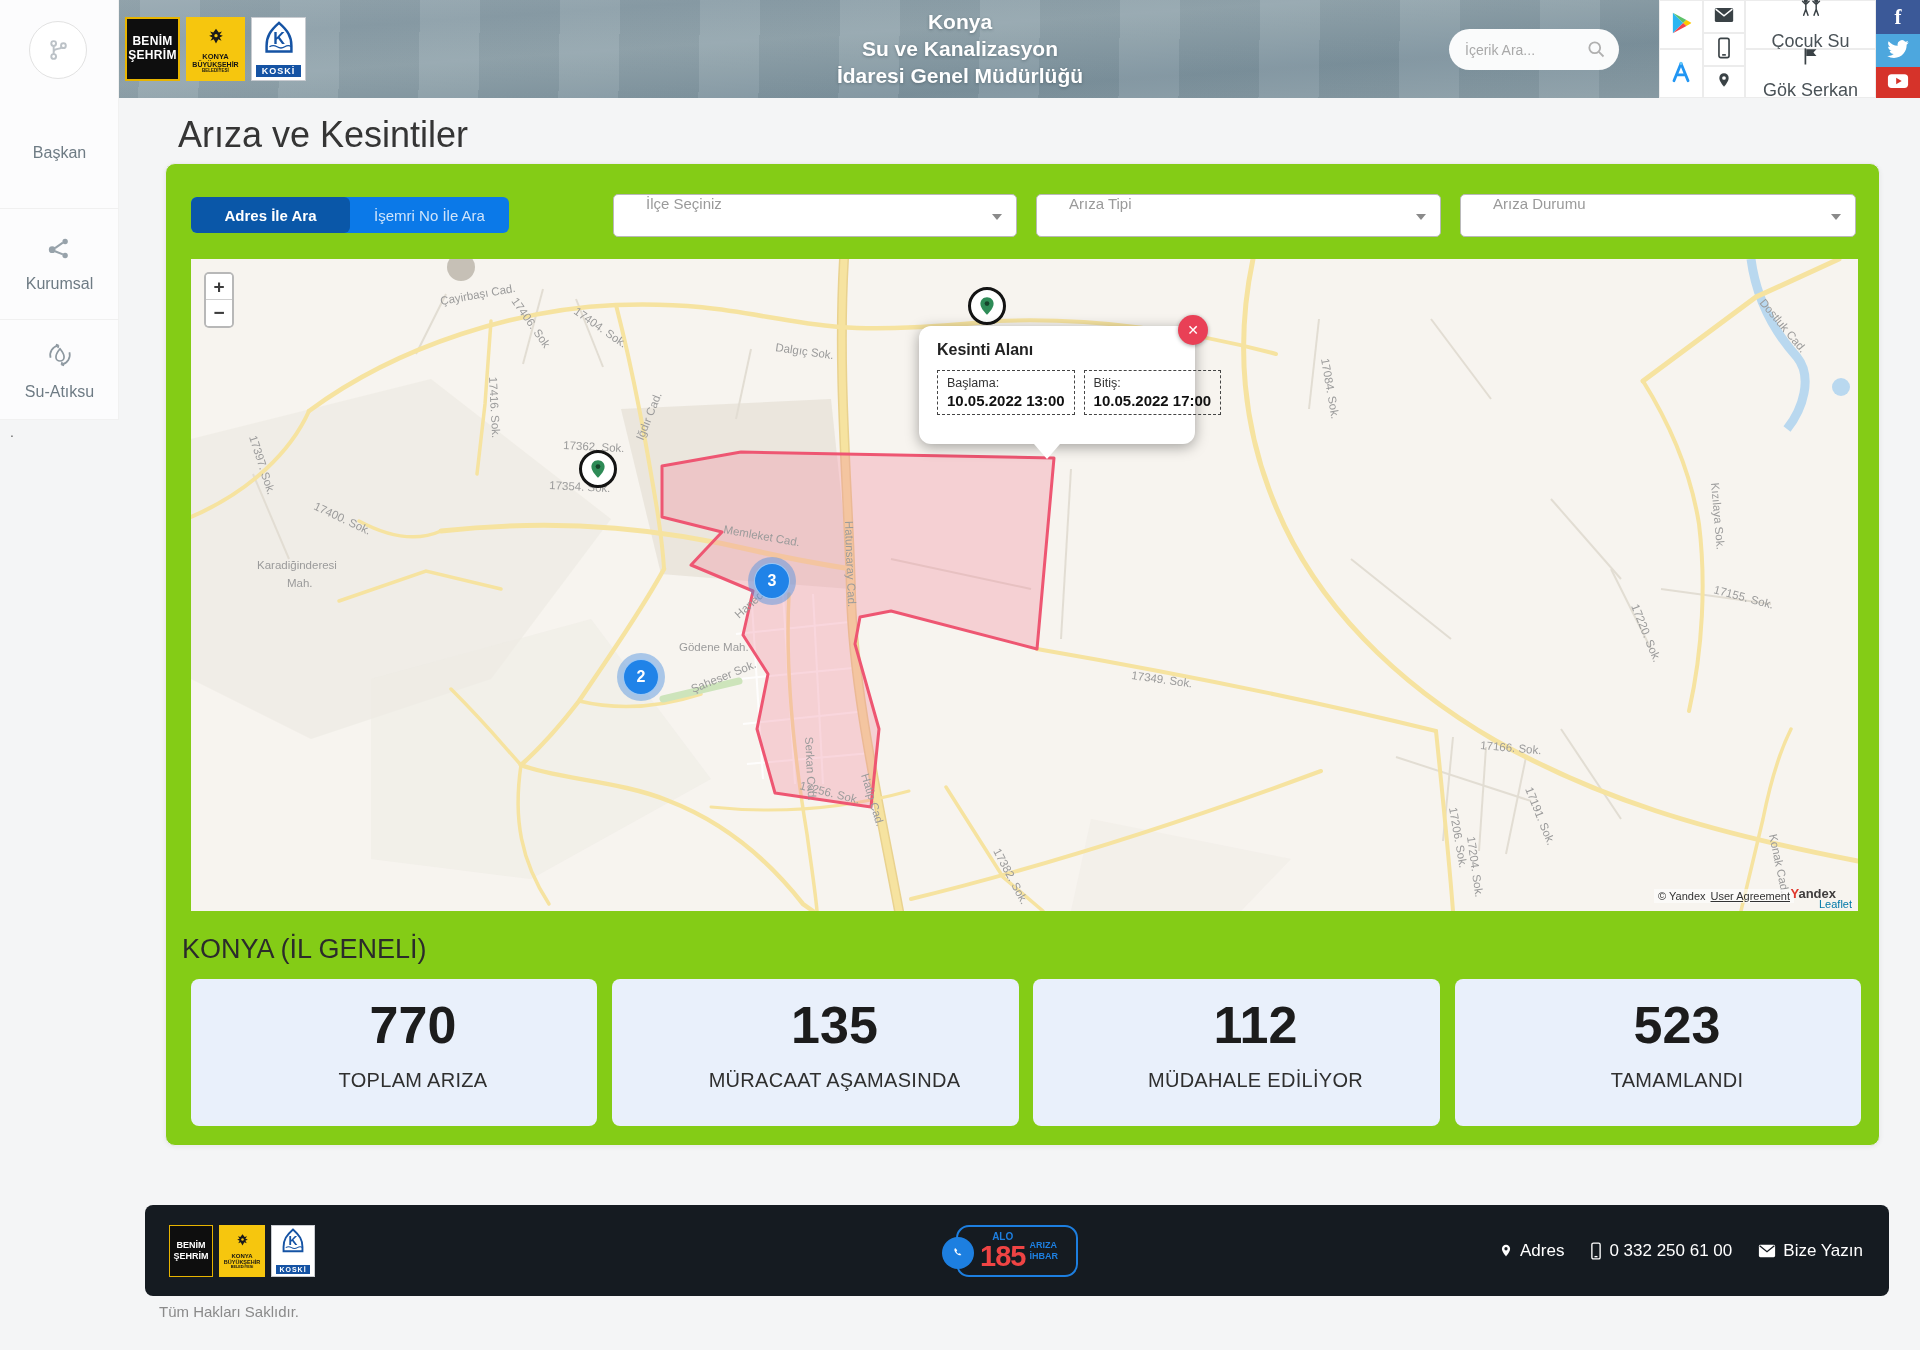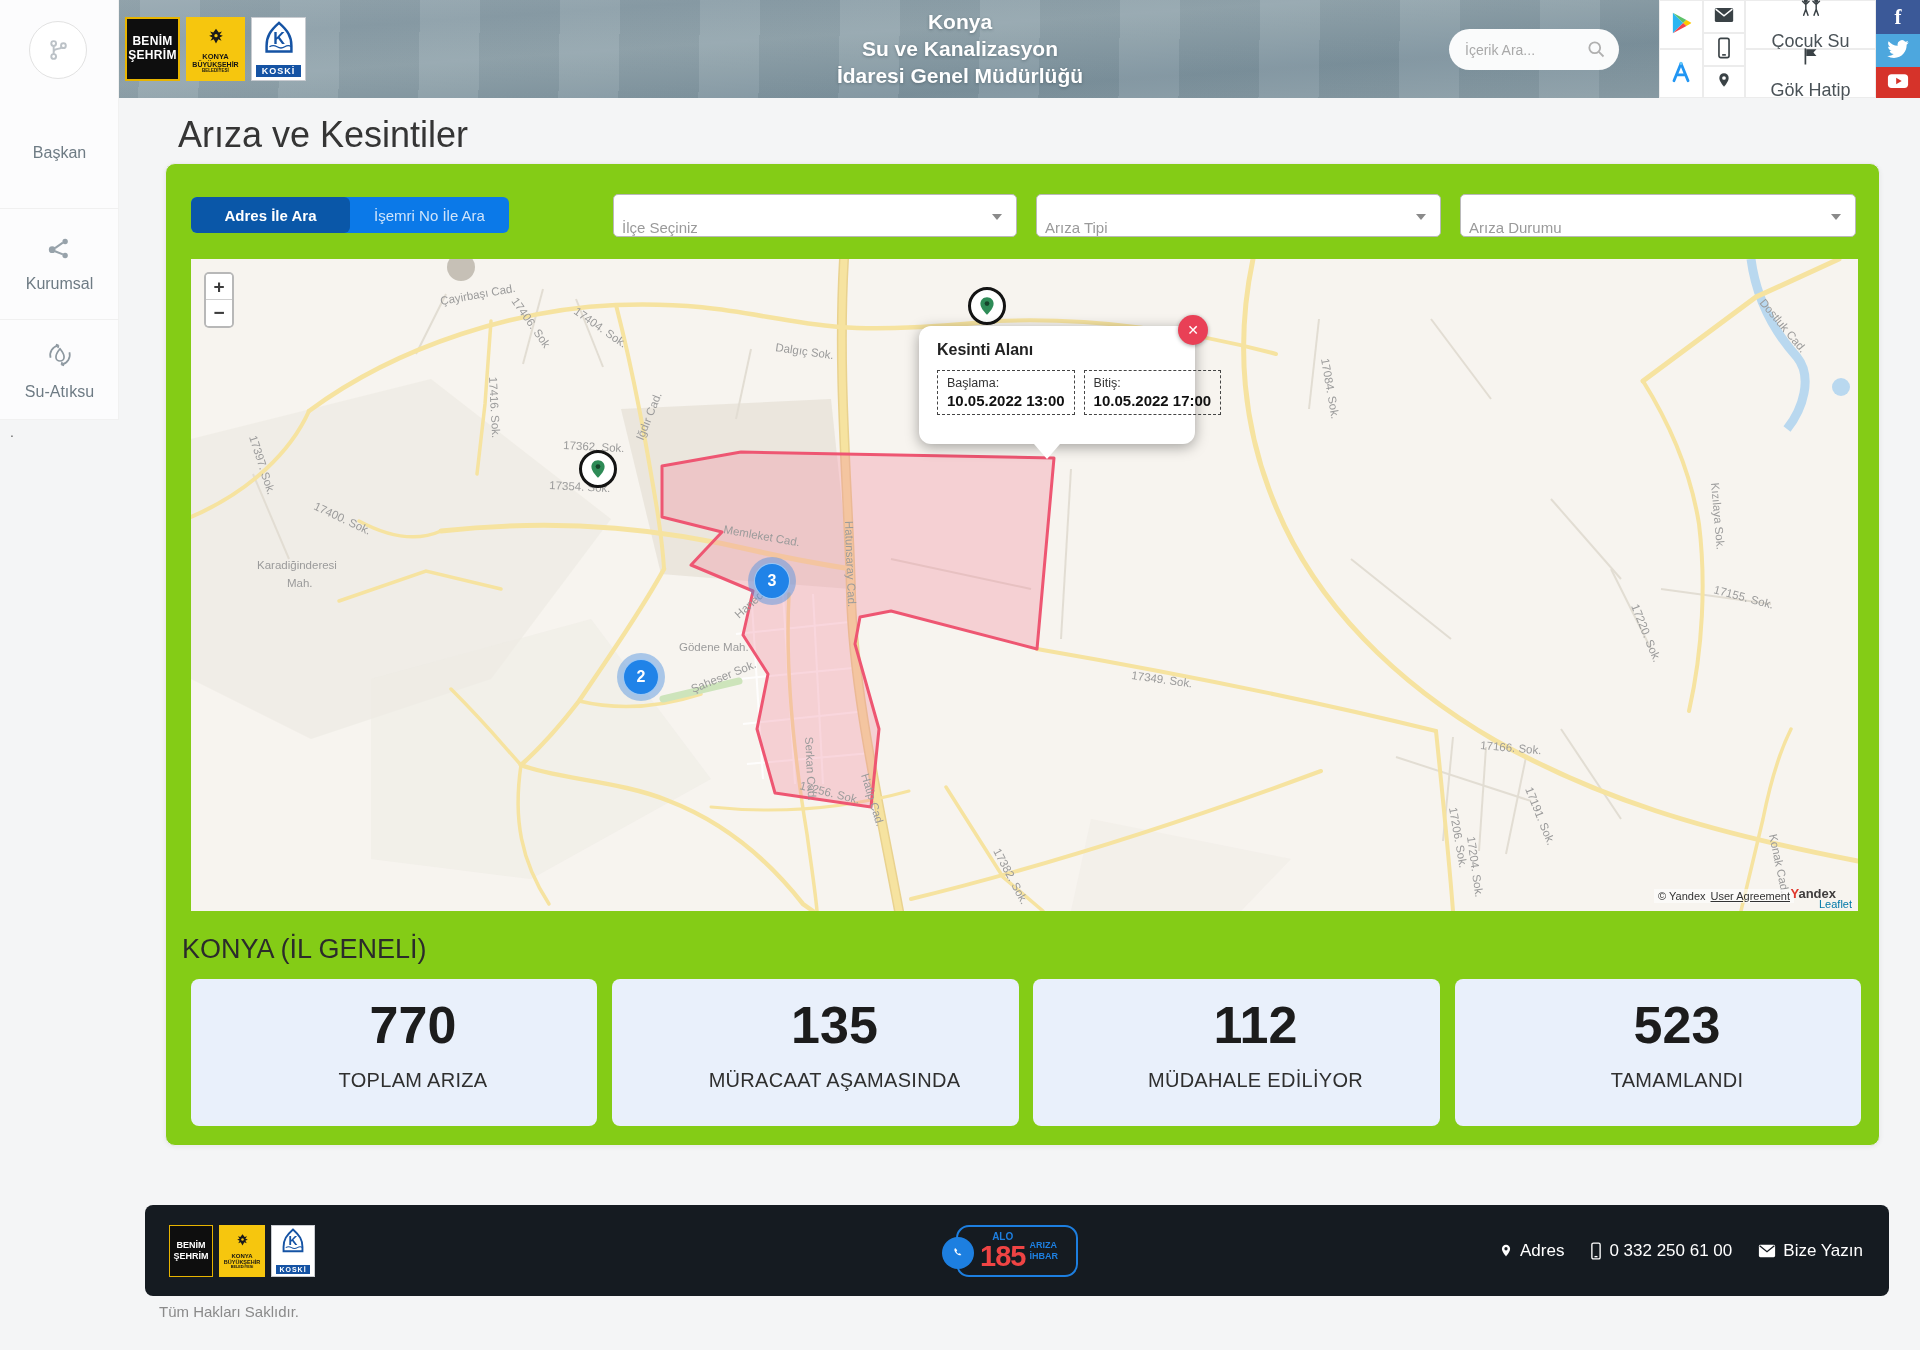--- a/index.html
+++ b/index.html
@@ -48,21 +48,21 @@
   .card { position:absolute; left:165px; top:163px; width:1715px; height:983px; background:#84cc16;
     border:1px solid #ececec; border-radius:10px; box-shadow:0 1px 5px rgba(0,0,0,0.06); }
 
   .tabs { position:absolute; left:25px; top:33px; width:318px; height:36px; background:#0b79e8; border-radius:6px;
     display:flex; overflow:hidden; }
   .tab { flex:1; display:flex; align-items:center; justify-content:center; font-size:15px; cursor:pointer; }
   .tab.active { background:#0a57a8; color:#fff; font-weight:bold; border-radius:6px; }
   .tab.inactive { color:#cfe4fb; }
 
   .dd { position:absolute; top:30px; height:43px; border:1px solid #b9b9b9; border-radius:5px; background:#fff;
-    display:flex; align-items:flex-end; padding:0 8px; font-size:15px; color:#9a9a9a; cursor:pointer; }
+    display:flex; align-items:flex-start; padding:0 32px; font-size:15px; color:#9a9a9a; cursor:pointer; }
   .dd .arrow { position:absolute; right:14px; top:19px; width:0; height:0; border-left:5px solid transparent;
     border-right:5px solid transparent; border-top:6px solid #8a8a8a; }
   .dd1 { left:447px; width:404px; } .dd2 { left:870px; width:405px; } .dd3 { left:1294px; width:396px; }
 
   
   .map { position:absolute; left:25px; top:95px; width:1667px; height:652px; background:#f7f4ef; overflow:hidden; cursor:grab; }
   .map svg.base { position:absolute; left:0; top:0; }
   .street-label { fill:#9b9b9b; font-size:11.5px; font-family:"Liberation Sans","DejaVu Sans",sans-serif; }
   .zoomctl { position:absolute; left:13px; top:13px; width:30px; border:2px solid rgba(0,0,0,0.28); border-radius:5px; background:#fff; z-index:5;}
   .zoomctl .zb { width:26px; height:26px; display:flex; align-items:center; justify-content:center;
@@ -224,21 +224,21 @@
     </span>
     <span>Çocuk Su</span>
   </div>
   <div class="hcell link" style="left:1745px;top:49px;width:131px;height:49px;">
     <span>
       <svg width="17" height="20" viewBox="0 0 20 22">
           <line x1="4" y1="2" x2="4" y2="21" stroke="#3a4246" stroke-width="2"></line>
           <path d="M5 3 L17 3 L13.5 7 L17 11 L5 11 Z" fill="#3a4246"></path>
         </svg>
     </span>
-    <span>Gök Hatip</span>
+    <span>Gök Serkan</span>
   </div>
   <div class="hcell social" style="left:1876px;top:0;width:44px;height:34px;background:#3b5998;border-color:#3b5998;">
     <span>f</span>
   </div>
   <div class="hcell" style="left:1876px;top:34px;width:44px;height:33px;background:#4da7de;border-color:#4da7de;">
     <span>
       <svg width="22" height="18" viewBox="0 0 24 20">
           <path fill="#fff" d="M23.9 2.6c-.9.4-1.8.7-2.8.8 1-.6 1.8-1.6 2.1-2.7-.9.6-2 1-3.1 1.2A4.9 4.9 0 0 0 11.7 6.4C7.6 6.2 4 4.2 1.6 1.3 1.2 2 1 2.8 1 3.7c0 1.7.9 3.2 2.2 4.1-.8 0-1.6-.2-2.2-.6v.1c0 2.4 1.7 4.4 3.9 4.8-.4.1-.8.2-1.3.2-.3 0-.6 0-.9-.1.6 2 2.4 3.4 4.6 3.4a9.9 9.9 0 0 1-6.1 2.1H0a13.9 13.9 0 0 0 7.6 2.2c9 0 14-7.5 14-14v-.6c1-.7 1.8-1.6 2.3-2.7z"></path>
         </svg>
     </span>

